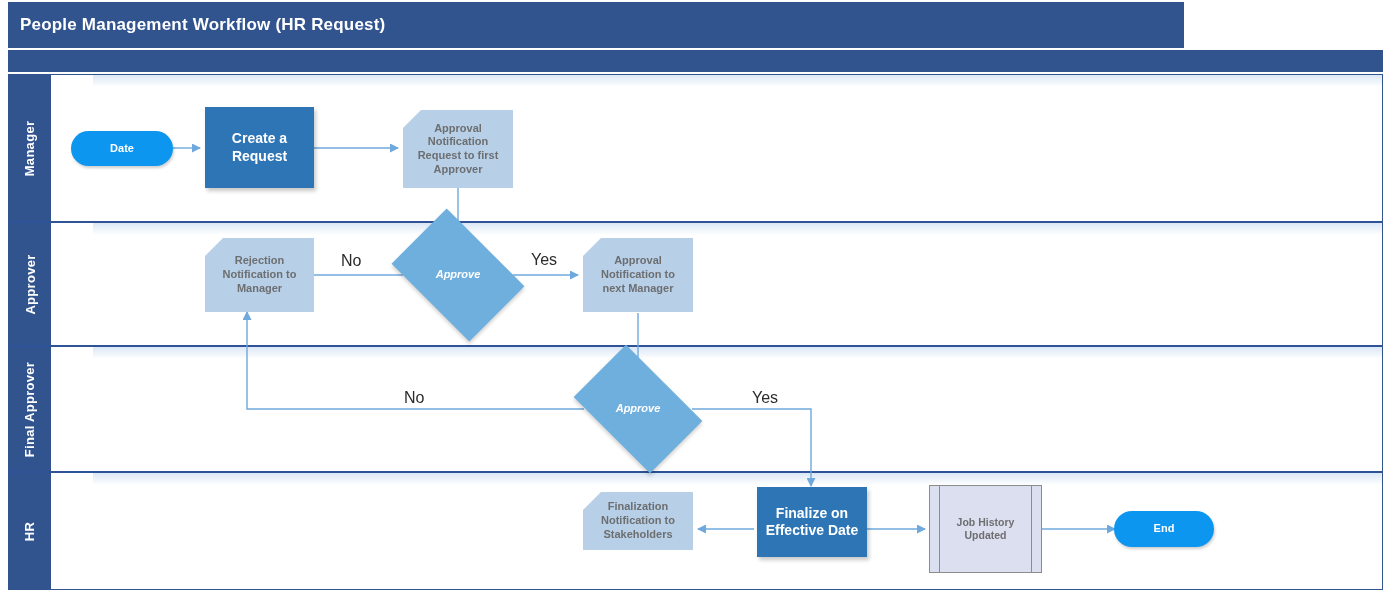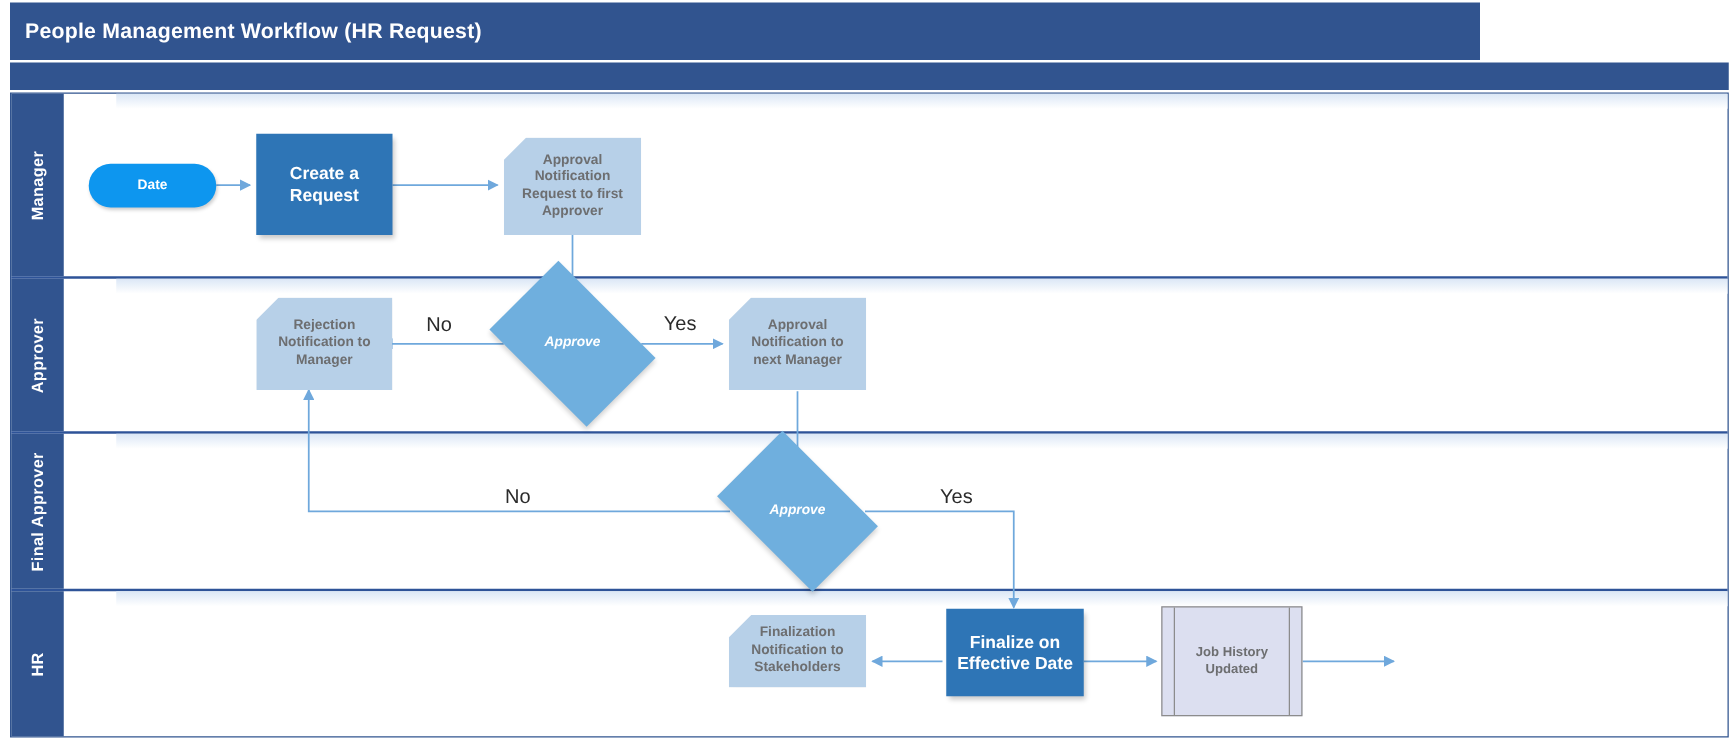--- a/index.html
+++ b/index.html
@@ -311,19 +311,22 @@
     <div class="node n-process" style="left:757px;top:487px;width:110px;height:70px;">
       <span class="lbl">Finalize on
 Effective Date</span>
     </div>
 
     <div class="node n-predef" style="left:929px;top:485px;width:113px;height:88px;">
       <span class="lbl">Job History
 Updated</span>
     </div>
 
+    <div class="node n-terminator" style="left:1114px;top:511px;width:100px;height:36px;">
+      <span class="lbl">End</span>
+    </div>
 
     <div class="edge-label" style="left:341px;top:252px;">No</div>
     <div class="edge-label" style="left:531px;top:251px;">Yes</div>
     <div class="edge-label" style="left:404px;top:389px;">No</div>
     <div class="edge-label" style="left:752px;top:389px;">Yes</div>
   </div>
 </div>
 
 </body></html>

